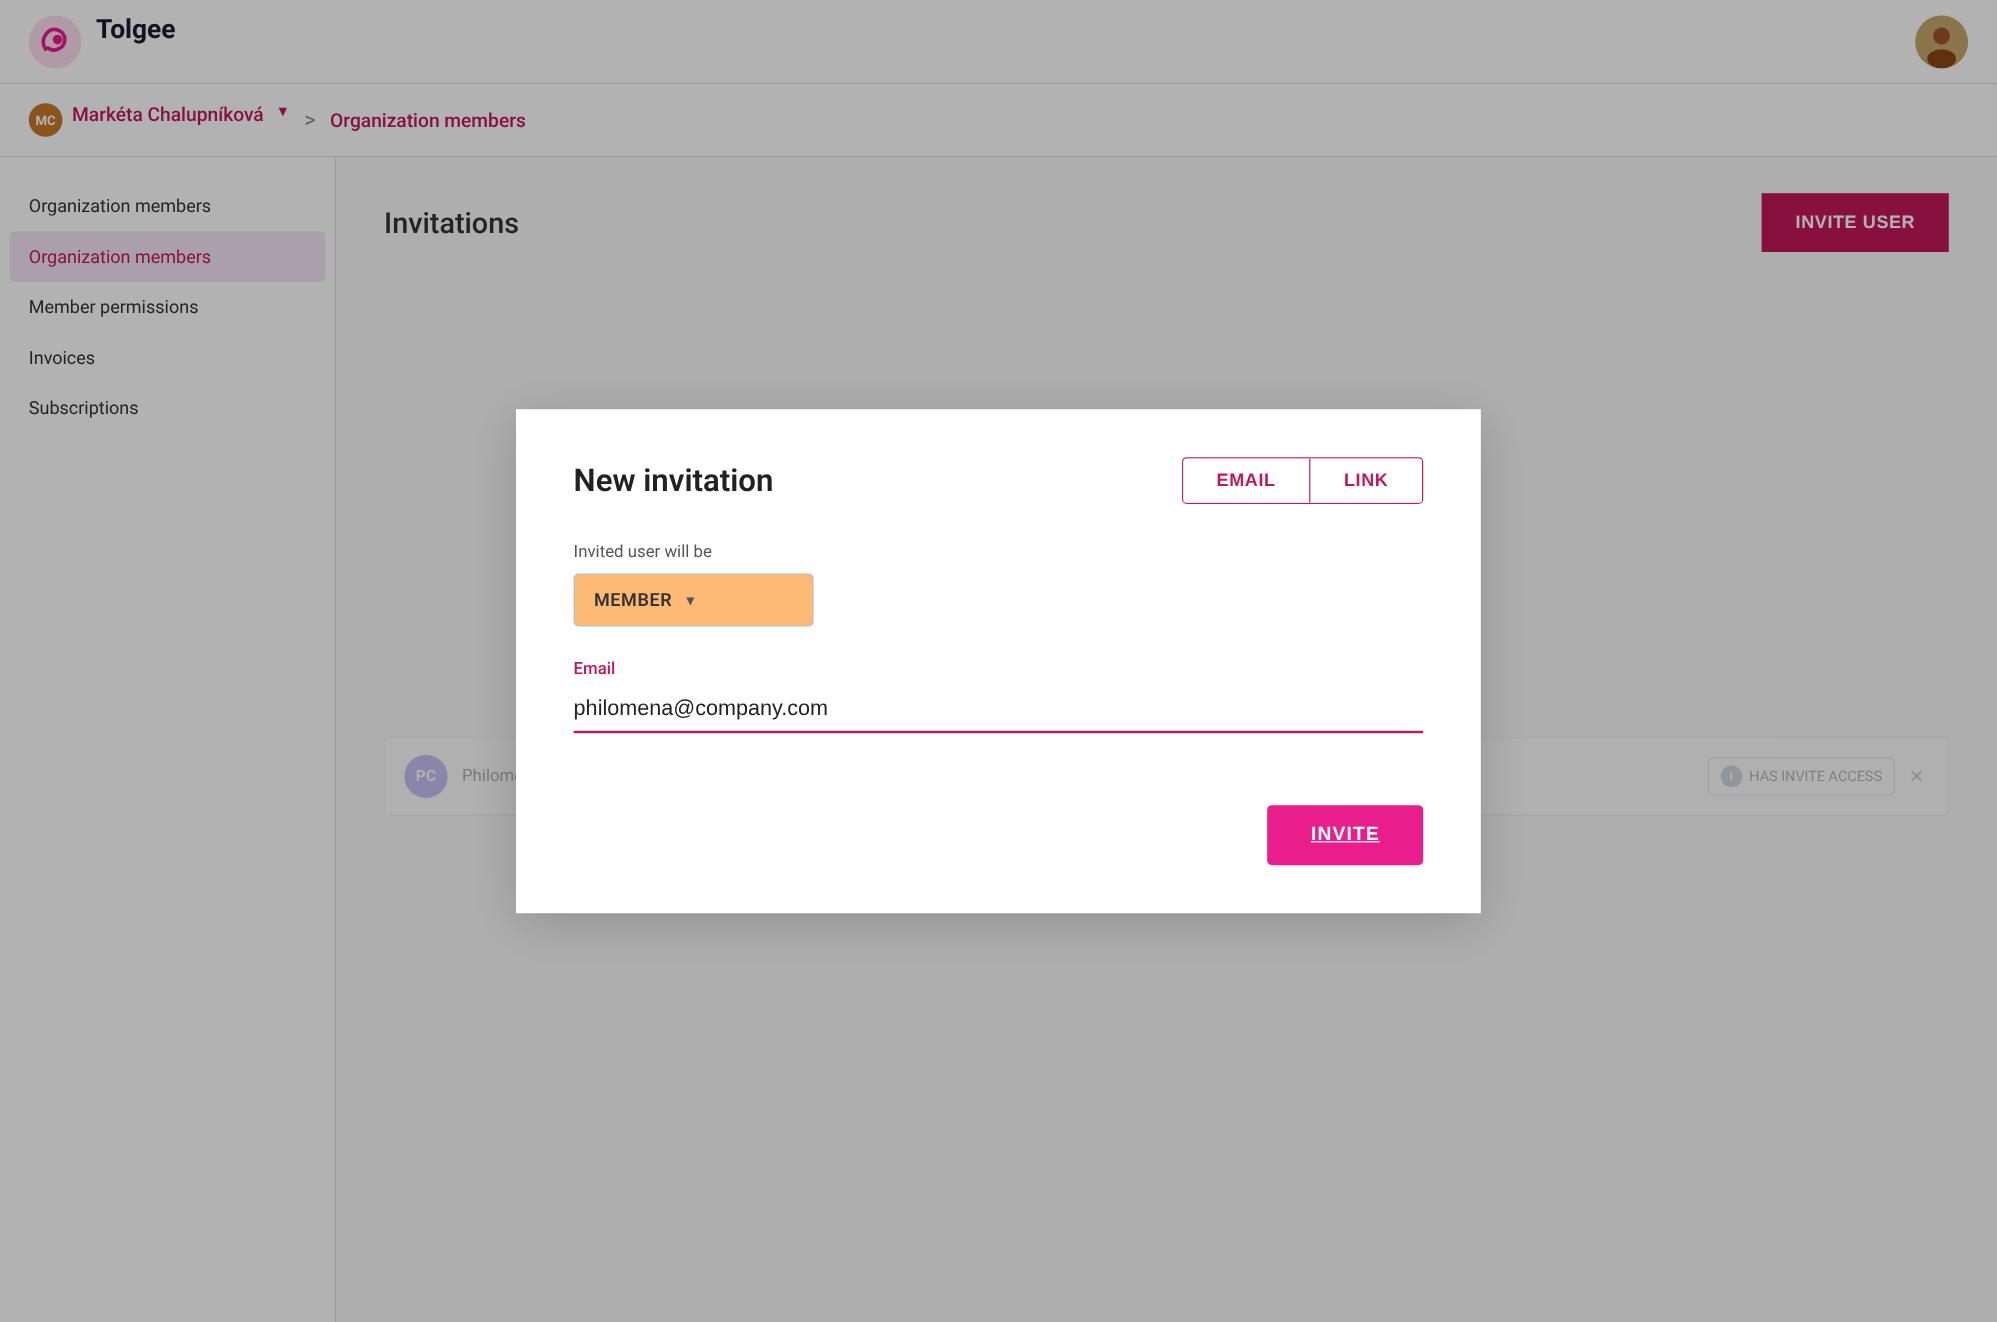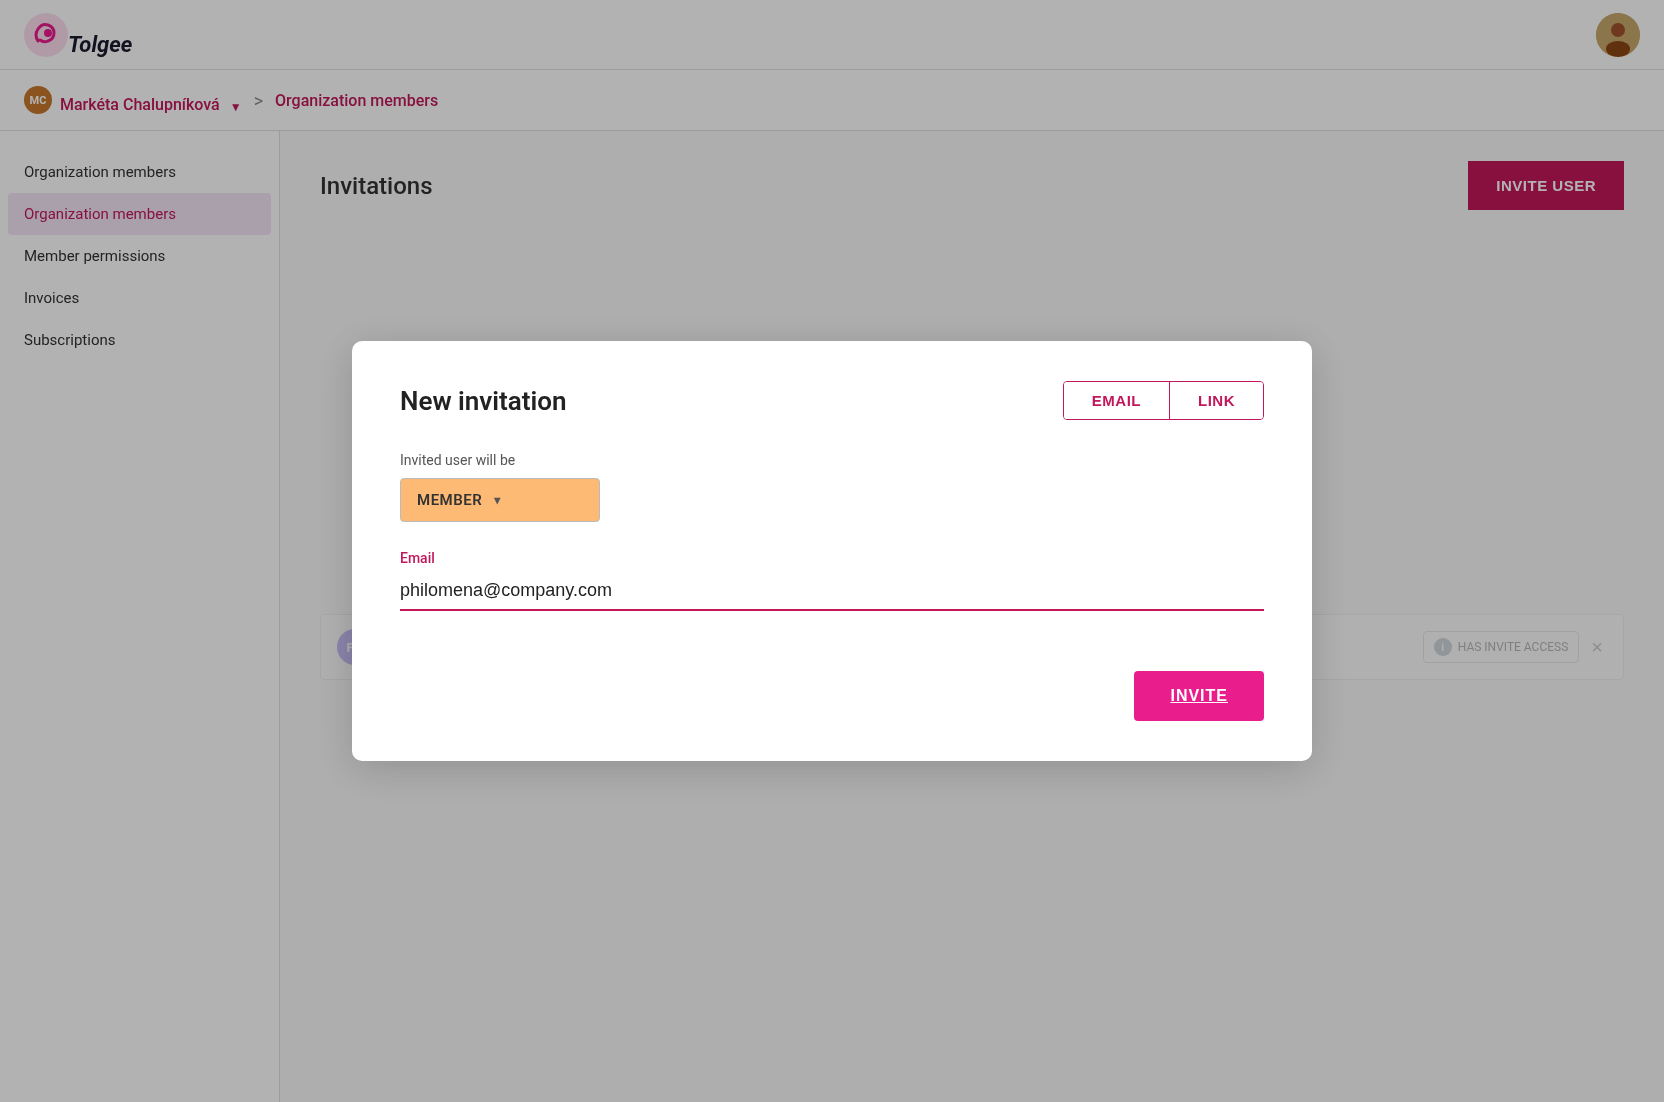--- a/index.html
+++ b/index.html
@@ -17,22 +17,22 @@
       background: #fff;
       height: 70px;
       display: flex;
       align-items: center;
       justify-content: space-between;
       padding: 0 24px;
       border-bottom: 1px solid #e0e0e0;
     }
     .header-left {
       display: flex;
-      align-items: flex-end;
-      font-style: italic;
+      align-items: flex-start;
+      gap: 12px;
     }
     .logo-icon {
       width: 44px;
       height: 44px;
     }
     .logo-text {
       font-size: 22px;
       font-weight: 700;
       color: #1a1a2e;
     }
@@ -52,21 +52,21 @@
     .breadcrumb-bar {
       background: #fff;
       padding: 16px 24px;
       display: flex;
       align-items: center;
       gap: 12px;
       border-bottom: 1px solid #e0e0e0;
     }
     .breadcrumb-user {
       display: flex;
-      align-items: flex-end;
+      align-items: flex-start;
       gap: 8px;
       cursor: pointer;
     }
     .breadcrumb-avatar {
       width: 28px;
       height: 28px;
       border-radius: 50%;
       background: #c8782a;
       display: flex;
       align-items: center;
@@ -217,22 +217,22 @@
       background: rgba(0,0,0,0.3);
       display: flex;
       align-items: center;
       justify-content: center;
       z-index: 100;
     }
 
     
     .modal {
       background: #fff;
-      border-radius: 10px;
-      width: 960px;
+      border-radius: 0;
+      width: 804px;
       max-width: 95vw;
       padding: 40px 48px 40px 48px;
       position: relative;
       box-shadow: 0 8px 40px rgba(0,0,0,0.18);
     }
     .modal-header {
       display: flex;
       align-items: center;
       justify-content: space-between;
       margin-bottom: 32px;

